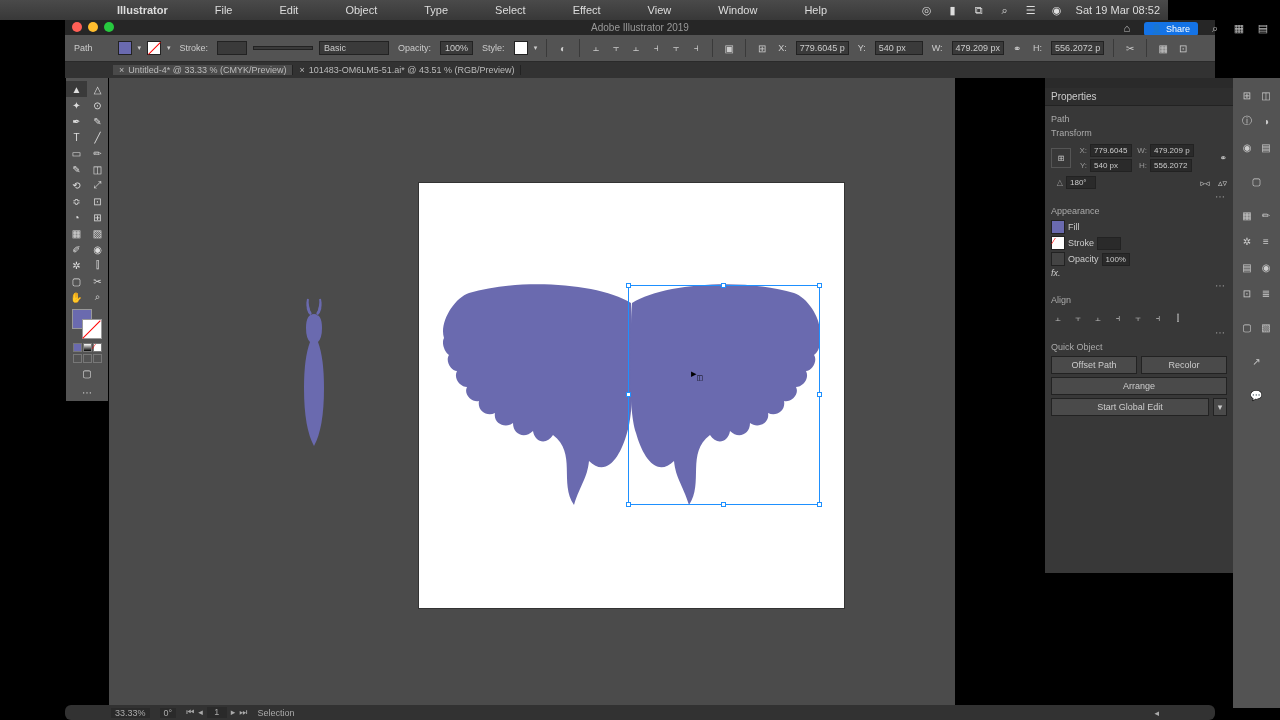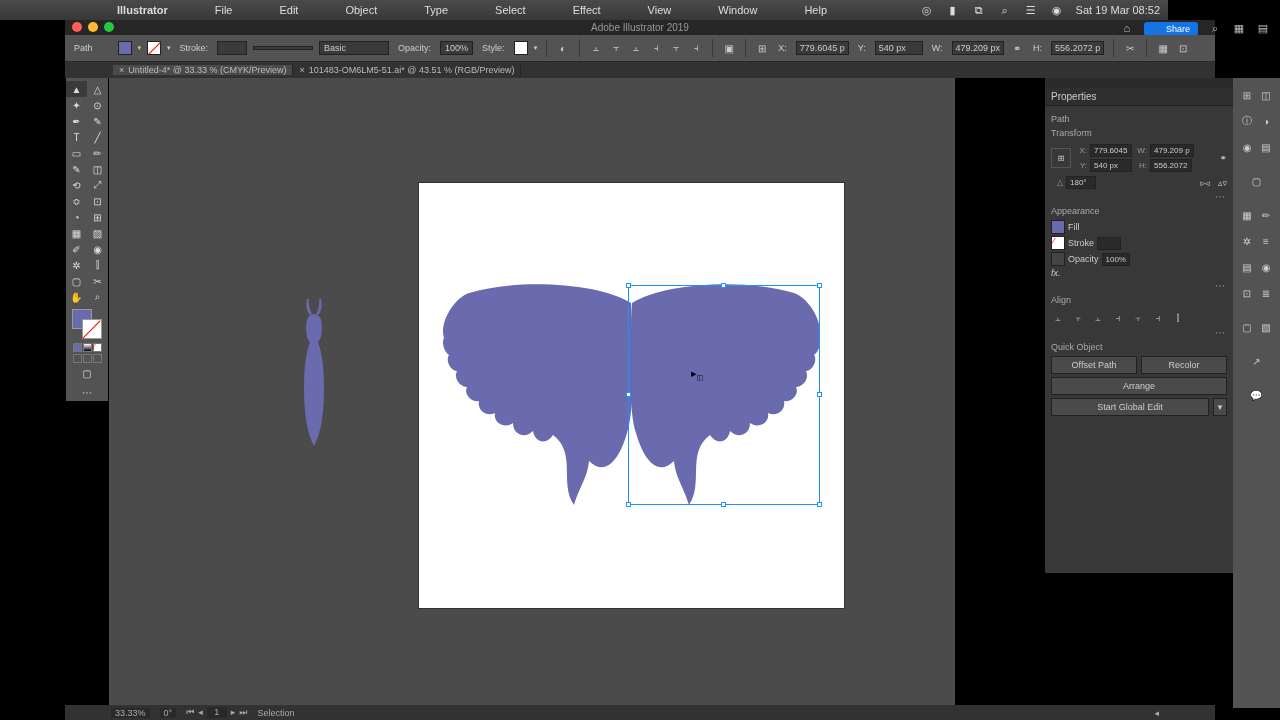--- a/index.html
+++ b/index.html
@@ -67,21 +67,21 @@
 .rpanel .alignrow div { width:14px; height:14px; display:flex; align-items:center; justify-content:center; font-size:9px; color:#bbb; }
 .rpanel .btn { background:#4a4a4a; border:1px solid #222; padding:3px 0; text-align:center; font-size:9px; flex:1; }
 .rpanel .brow { display:flex; gap:4px; margin:3px 0; }
 .rpanel .more { text-align:right; color:#999; padding:0 2px; font-size:10px; }
 
 .sidedock { position:absolute; right:0; top:78px; width:47px; background:#535353; height:630px; display:flex; flex-direction:column; align-items:center; padding-top:4px; gap:0; }
 .sidedock .drow { display:flex; gap:3px; padding:5px 0; }
 .sidedock .di { width:16px; height:16px; display:flex; align-items:center; justify-content:center; color:#ccc; font-size:10px; }
 .sidedock .sep { height:8px; }
 
-.statusbar { position:absolute; bottom:0; left:65px; width:1150px; height:15px; background:#323232; color:#aaa; font-size:9px; display:flex; align-items:center; padding:0 46px; gap:10px;}
+.statusbar { position:absolute; bottom:0; left:65px; width:1150px; height:15px; background:#323232; color:#aaa; font-size:9px; display:flex; align-items:center; padding:0 46px; gap:10px;border-radius:6px;}
 .statusbar .dd { background:#2a2a2a; padding:0 4px; }
 .statusbar .nav { display:flex; gap:4px; }
 
 svg { display:block; }
 </style>
 </head>
 <body>
 
 <div class="menubar">
   <span class="apple"></span>

